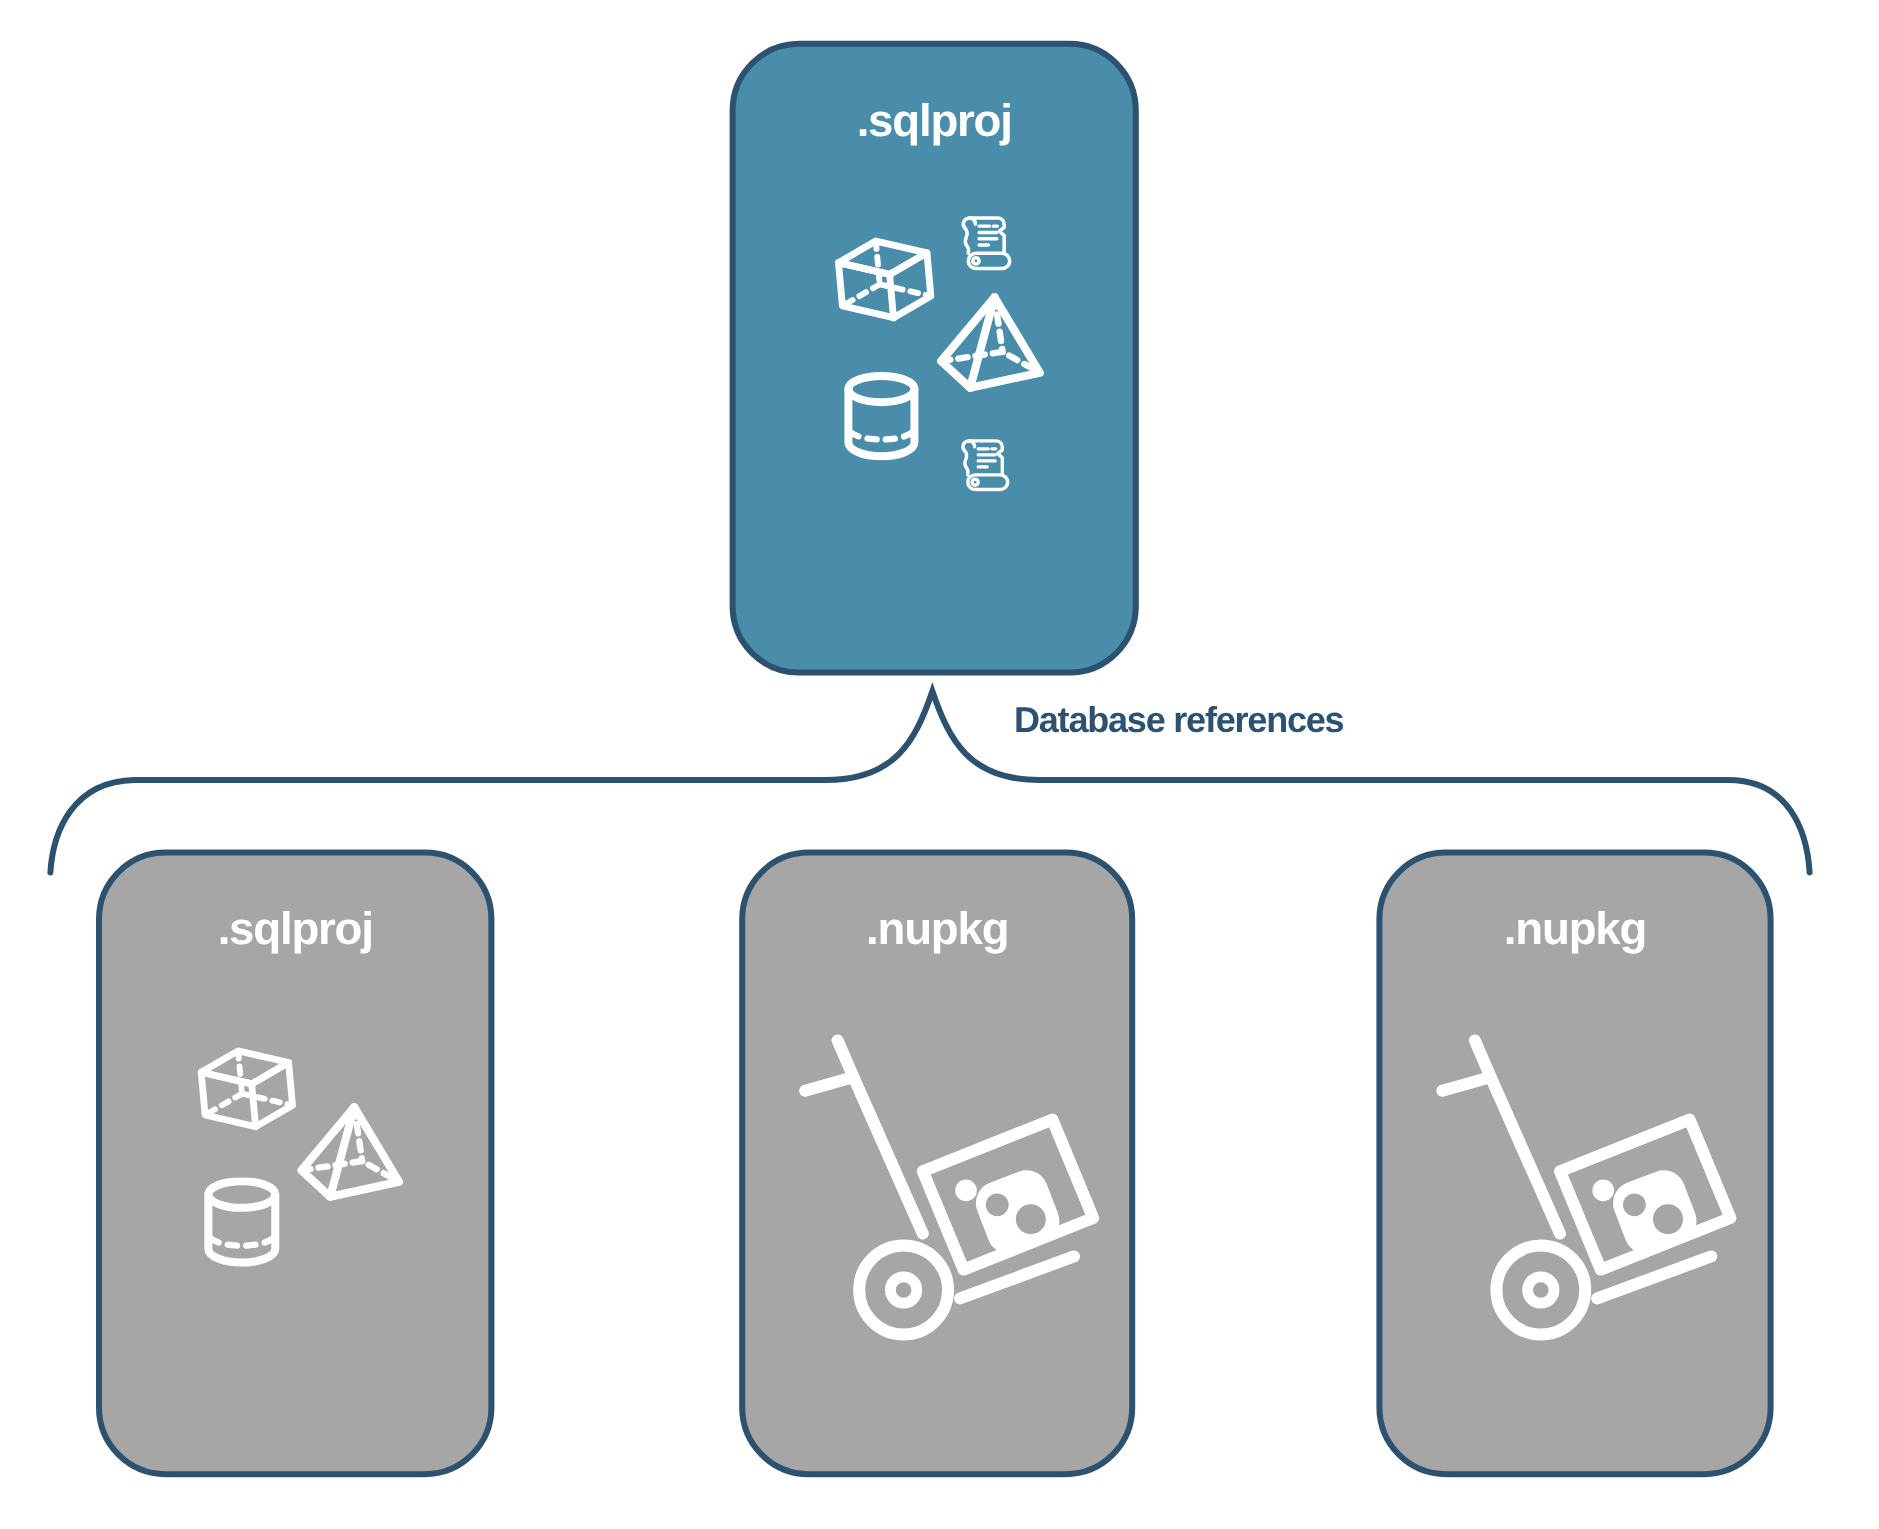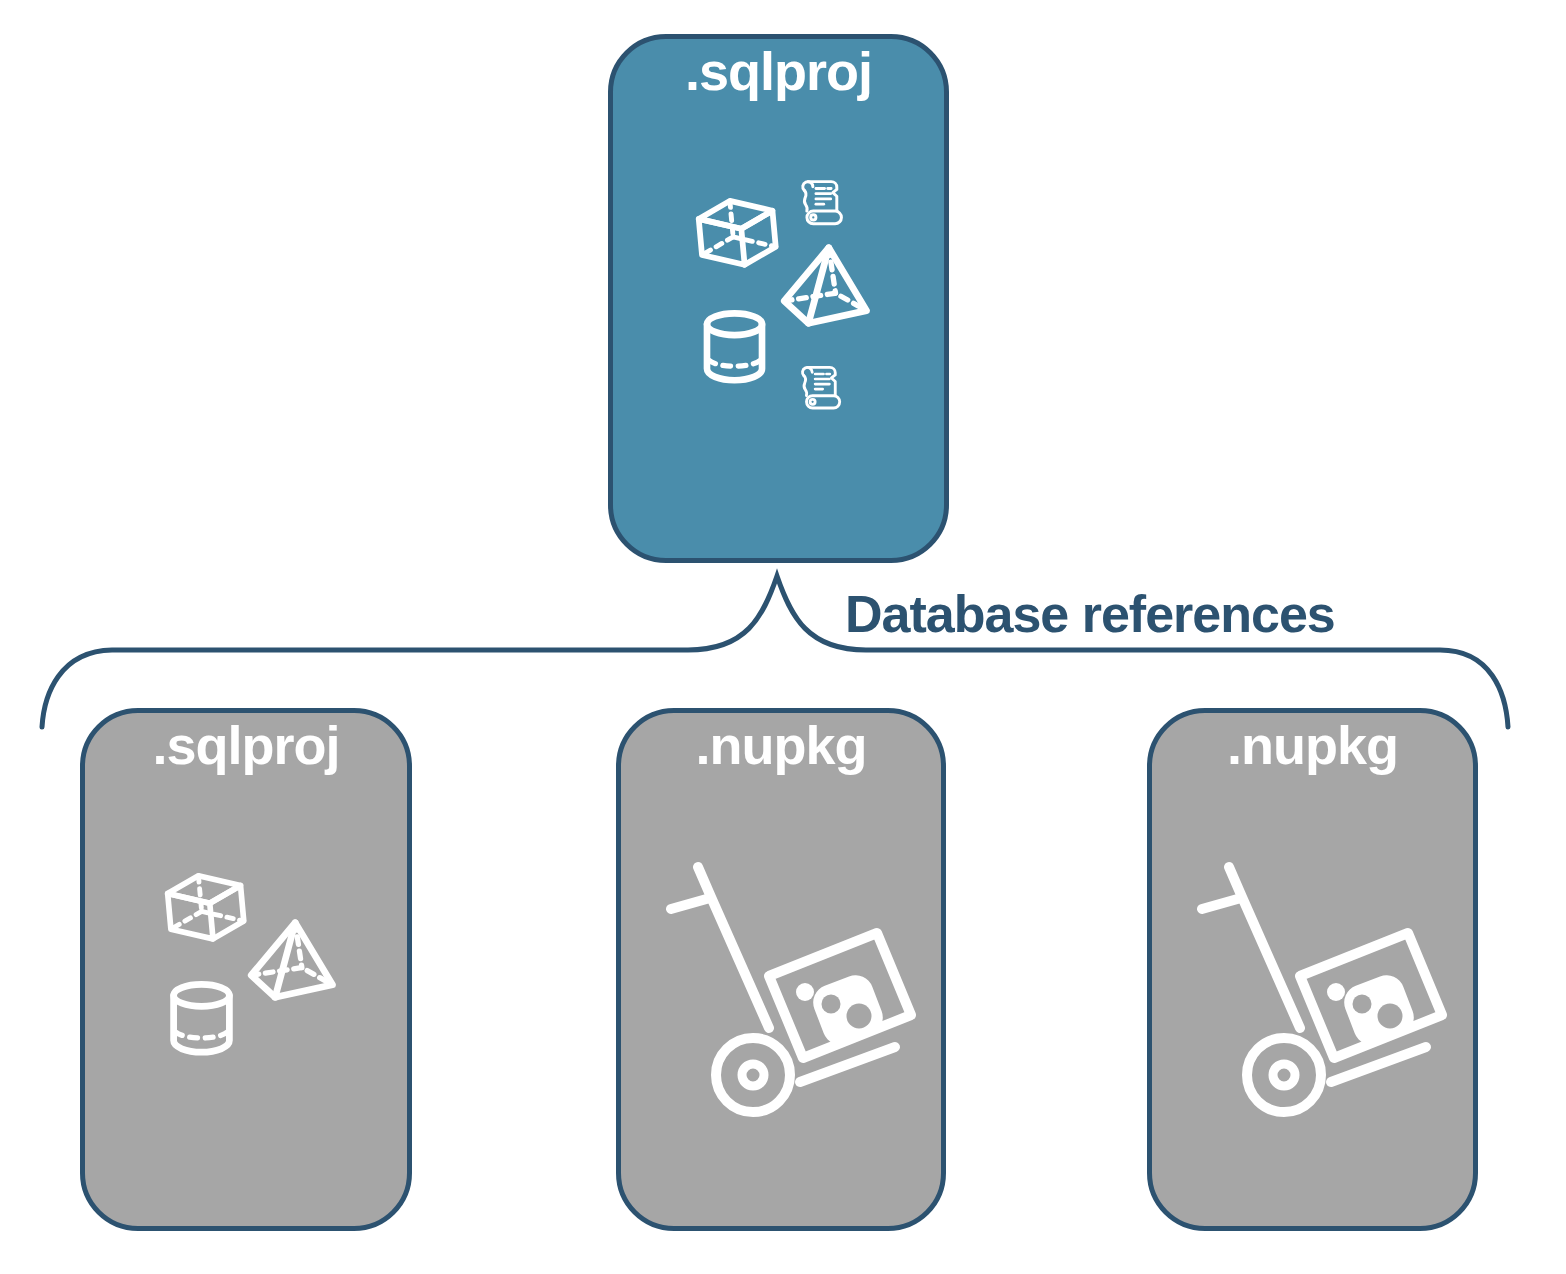--- a/index.html
+++ b/index.html
@@ -7,27 +7,27 @@
     width:1566px;height:1274px;position:relative;overflow:hidden;
     background:#ffffff;font-family:"Liberation Sans",sans-serif;
   }
   .card{position:absolute;box-sizing:border-box;border:5px solid #2C5270;border-radius:58px;}
   .card-root{left:608px;top:34px;width:341px;height:529px;background:#4A8DAB;}
   .card-child{top:708px;height:523px;background:#A6A6A6;}
   .pos-c0{left:80px;width:332px;}
   .pos-c1{left:616px;width:330px;}
   .pos-c2{left:1147px;width:331px;}
   .card-title{
-    text-align:center;font-weight:bold;font-size:54px;
+    margin-top:30px;text-align:center;font-weight:bold;font-size:38px;
     letter-spacing:-1px;color:#ffffff;line-height:64px;
   }
   .ic{position:absolute;display:block;}
   .brace{position:absolute;left:0;top:0;pointer-events:none;}
   .conn-label{
-    position:absolute;left:845px;top:584px;font-size:52px;font-weight:bold;
+    position:absolute;left:845px;top:584px;font-size:30px;font-weight:bold;
     color:#2C5270;letter-spacing:-1px;white-space:nowrap;
   }
 </style>
 </head>
 <body>
 
 <svg width="0" height="0" style="position:absolute" aria-hidden="true">
   <defs>
     <symbol id="icon-cube" viewBox="0 0 105 96">
       <g fill="none" stroke="#ffffff" stroke-width="7" stroke-linecap="round" stroke-linejoin="round">

